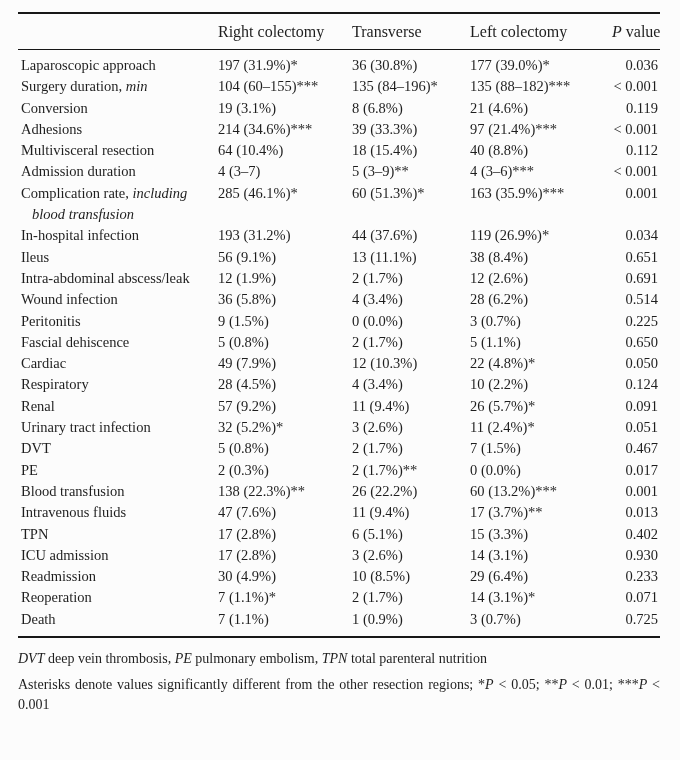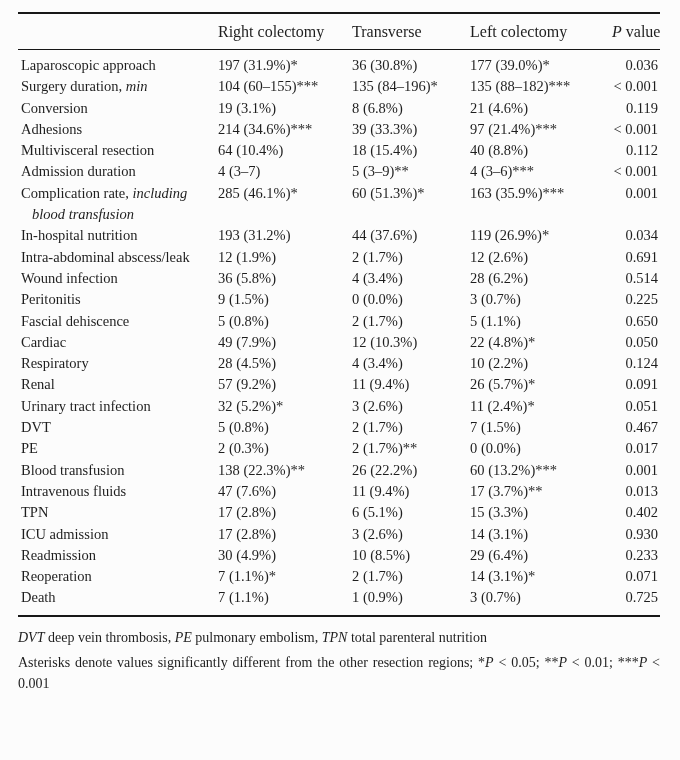--- a/index.html
+++ b/index.html
@@ -130,29 +130,38 @@
             <div><span>Complication rate, </span><em>including</em></div>
             <div class="line2"><em>blood transfusion</em></div>
           </td>
           <td>285 (46.1%)*</td>
           <td>60 (51.3%)*</td>
           <td>163 (35.9%)***</td>
           <td class="pv">0.001</td>
         </tr>
         <tr>
           <td class="lbl">
-            <div><span>In-hospital nutrition</span></div>
+            <div><span>In-hospital infection</span></div>
           </td>
           <td>193 (31.2%)</td>
           <td>44 (37.6%)</td>
           <td>119 (26.9%)*</td>
           <td class="pv">0.034</td>
         </tr>
         <tr>
           <td class="lbl">
+            <div><span>Ileus</span></div>
+          </td>
+          <td>56 (9.1%)</td>
+          <td>13 (11.1%)</td>
+          <td>38 (8.4%)</td>
+          <td class="pv">0.651</td>
+        </tr>
+        <tr>
+          <td class="lbl">
             <div><span>Intra-abdominal abscess/leak</span></div>
           </td>
           <td>12 (1.9%)</td>
           <td>2 (1.7%)</td>
           <td>12 (2.6%)</td>
           <td class="pv">0.691</td>
         </tr>
         <tr>
           <td class="lbl">
             <div><span>Wound infection</span></div>

